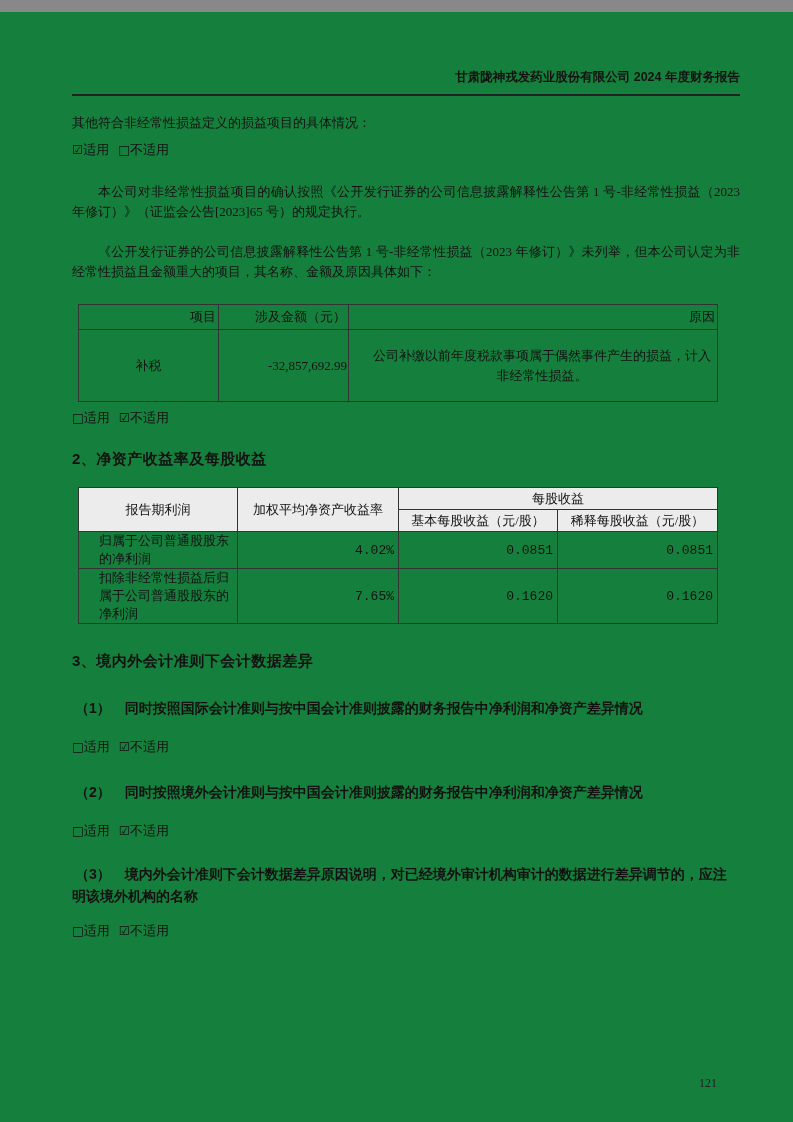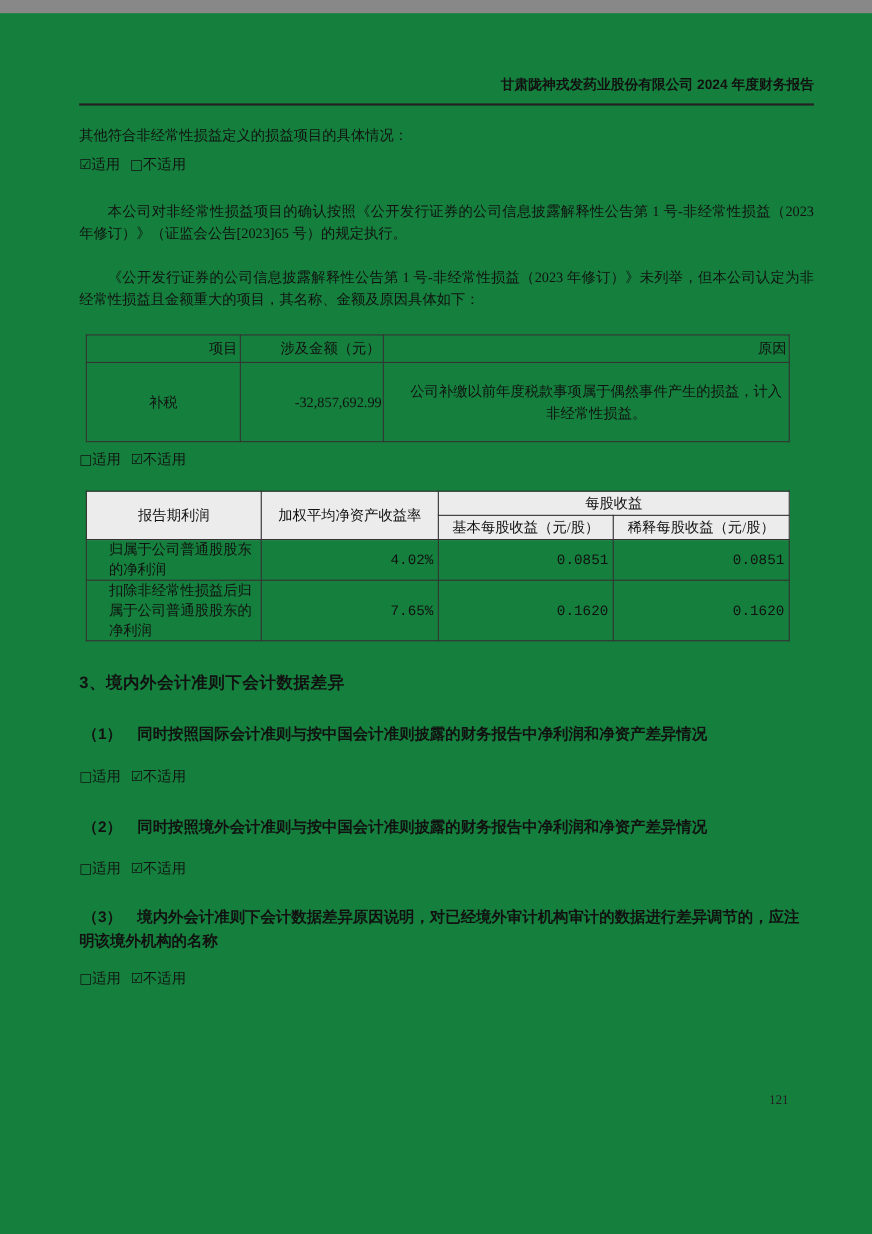--- a/index.html
+++ b/index.html
@@ -89,21 +89,21 @@
     background: #ececec;
     text-align: center;
     height: 22px;
   }
   .t2 .drow td { height: 37px; }
   .t2 .c-label { text-align: left; padding-left: 20px; line-height: 18px; }
   .t2 .c-num   { text-align: right; padding-right: 4px; font-family: Liberation Mono, monospace; }
   
   .page-number {
     position: absolute;
-    top: 981px;
+    top: 1064px;
     left: 699px;
     font-size: 12px;
     color: #222;
   }
 </style>
 </head>
 <body>
 
 <div class="page">
   <div class="content">
@@ -140,20 +140,21 @@
         <td class="c-reason">公司补缴以前年度税款事项属于偶然事件产生的损益，计入非经常性损益。</td>
       </tr>
     </tbody>
       </table>
 
 
     <div class="check-line">
       <span class="check-glyph">□</span><span>适用</span><span class="gap"></span><span class="check-glyph">☑</span><span>不适用</span>
     </div>
 
+    <div class="h-num">2、净资产收益率及每股收益</div>
 
     <table class="t2">
       <colgroup>
           <col style="width:159px">
           <col style="width:161px">
           <col style="width:159px">
           <col style="width:160px">
         </colgroup>
       <tbody>
           <tr class="head">

